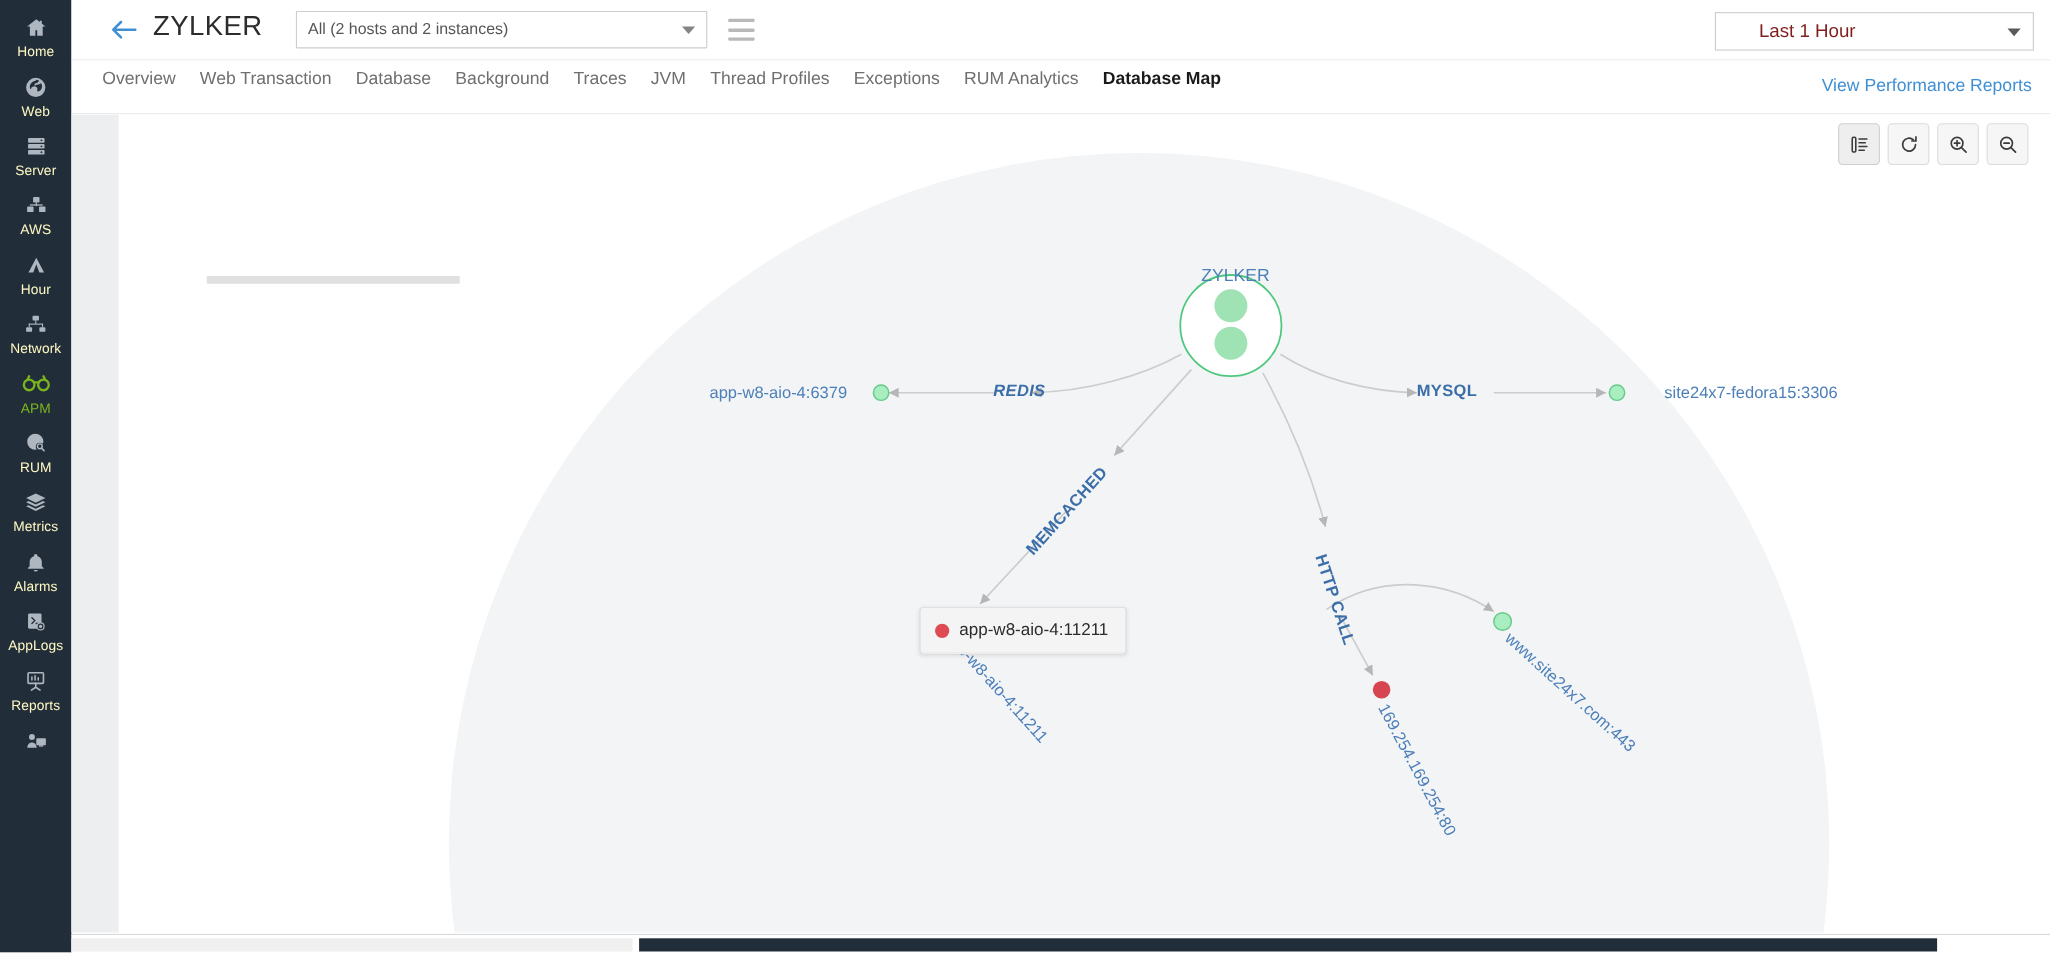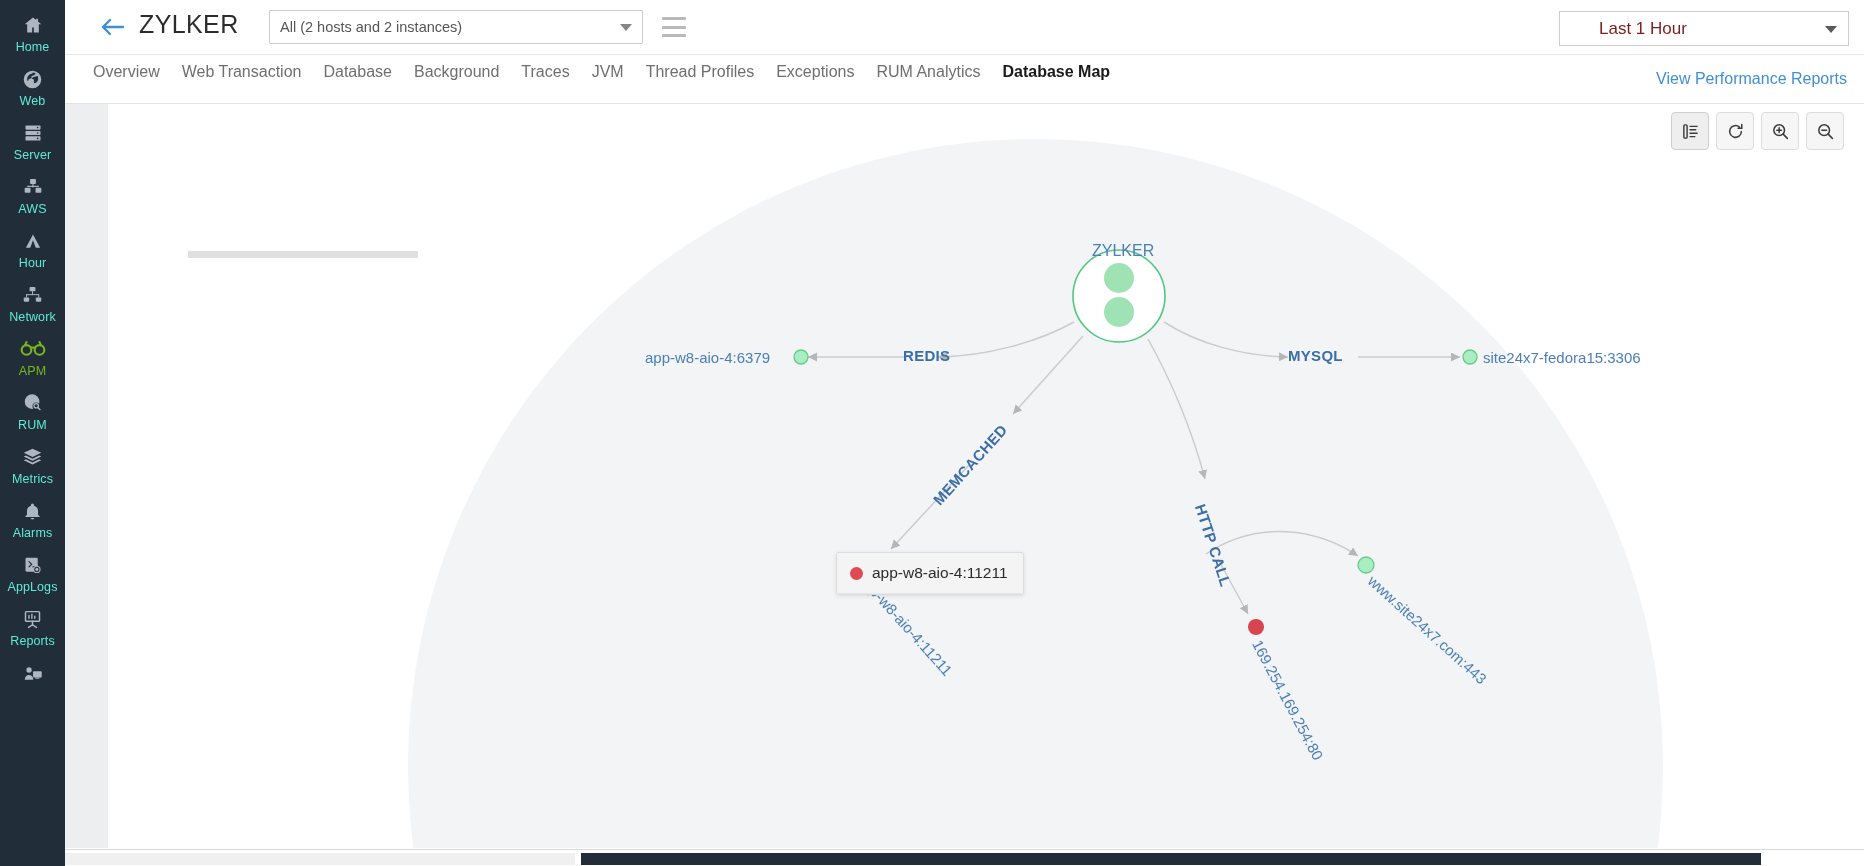--- a/index.html
+++ b/index.html
@@ -32,21 +32,21 @@
   }
   .side-icon {
     width: 26px; height: 24px;
     display: flex; align-items: center; justify-content: center;
     color: #aeb7c0;
   }
   .side-icon svg { display: block; }
   .side-label {
     margin-top: 3px;
     font-size: 12.5px;
-    color: #5eead4;
+    color: #fef9c3;
     letter-spacing: .1px;
     line-height: 14px;
   }
   .side-item.active .side-icon { color: #7ab51d; }
   .side-item.active .side-label { color: #7ab51d; text-align: right; }
 
   
   #header {
     position: absolute; left: 65px; top: 0;
     width: 1799px; height: 55px;
@@ -483,27 +483,27 @@
         <path d="M1040,235 C1065,280 1085,330 1097,375" fill="none" stroke="#cccccc" stroke-width="1.5" marker-end="url(#arr)"></path>
         <path d="M1110,455 L1140,510" fill="none" stroke="#cccccc" stroke-width="1.5" marker-end="url(#arr)"></path>
         <circle cx="1148" cy="523" r="8" fill="#d64550"></circle>
 
         <path d="M1098,450 C1150,415 1210,425 1250,452" fill="none" stroke="#cccccc" stroke-width="1.5" marker-end="url(#arr)"></path>
         <circle cx="1258" cy="461" r="8" fill="#a8eec0" stroke="#67c98a" stroke-width="1.3"></circle>
       </svg>
 
       <div class="center-label" style="left:984px; top:178px; transform:translate(0,-40px);">ZYLKER</div>
 
-      <div class="edge-label" style="left:795px; top:243px;">REDIS</div>
+      <div class="edge-label" style="left:795px; top:243px;font-style:italic;">REDIS</div>
       <div class="edge-label" style="left:1180px; top:243px;">MYSQL</div>
       <div class="edge-label" style="left:828px; top:390px; transform:rotate(-48deg); transform-origin:left center;">MEMCACHED</div>
       <div class="edge-label" style="left:1092px; top:392px; transform:rotate(72deg); transform-origin:left center;">HTTP CALL</div>
 
       <div class="node-label" style="left:537px; top:245px;">app-w8-aio-4:6379</div>
-      <div class="node-label" style="left:1375px; top:245px;">site24x7-fedora15:3306</div>
+      <div class="node-label" style="left:1405px; top:245px;">site24x7-fedora15:3306</div>
       <div class="node-label" style="left:760px; top:466px; transform:rotate(48deg); transform-origin:left top;">app-w8-aio-4:11211</div>
       <div class="node-label" style="left:1156px; top:533px; transform:rotate(62deg); transform-origin:left top;">169.254.169.254:80</div>
       <div class="node-label" style="left:1268px; top:468px; transform:rotate(42deg); transform-origin:left top;">www.site24x7.com:443</div>
 
       <div id="map-toolbar">
         <div class="tool-btn active">
           <svg width="19" height="19" viewBox="0 0 20 20" fill="none" stroke="#3b3b3b" stroke-width="1.5" stroke-linecap="round">
             <rect x="3" y="3" width="3.4" height="14" rx="1.2"></rect>
             <path d="M9.5 4.6h7.5M9.5 8.2h6M9.5 11.8h7.5M9.5 15.4h5"></path>
           </svg>

